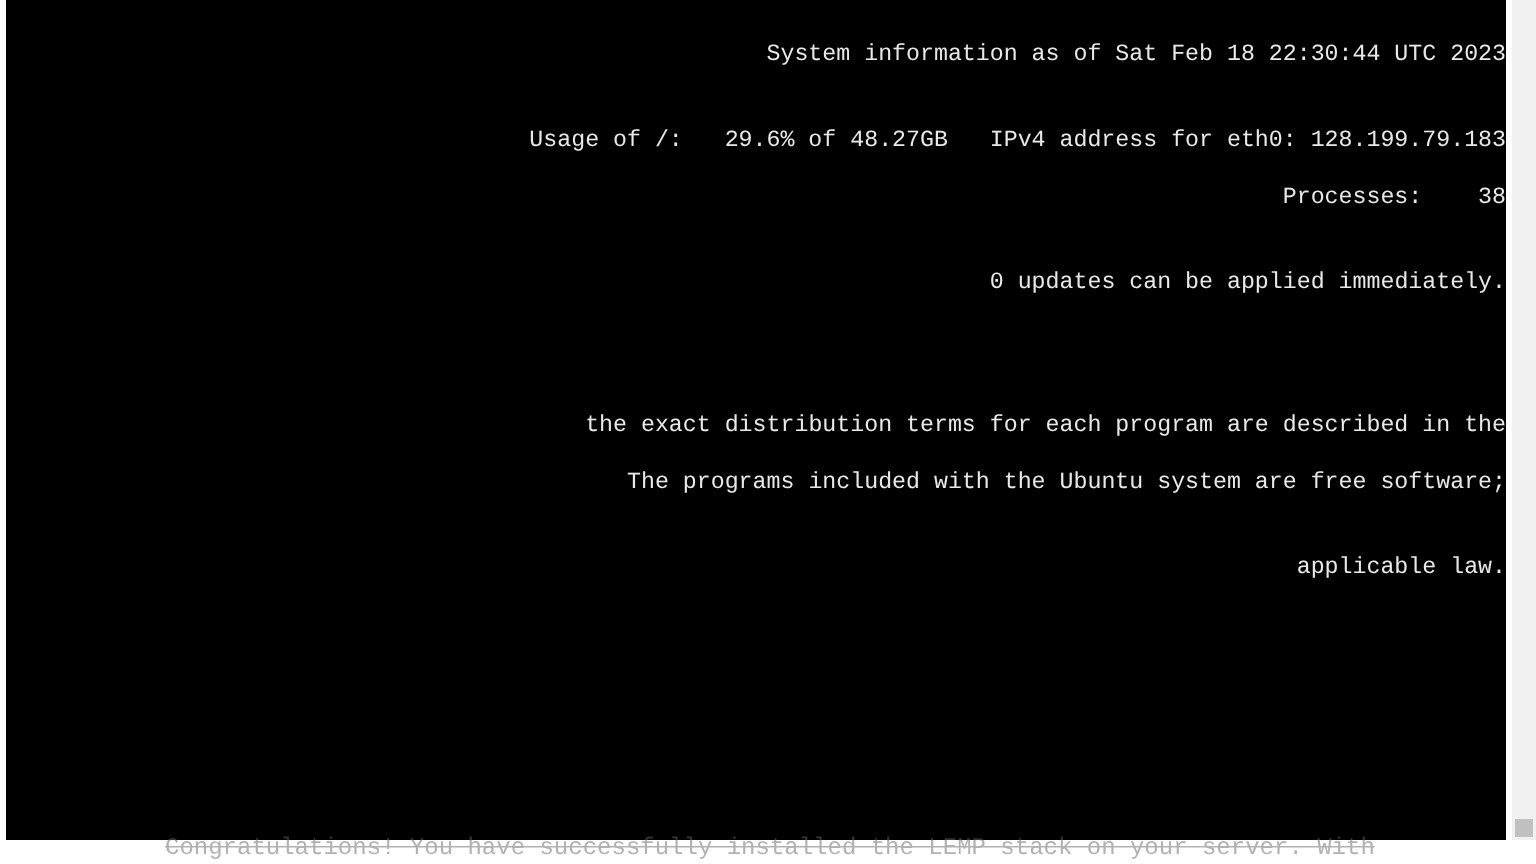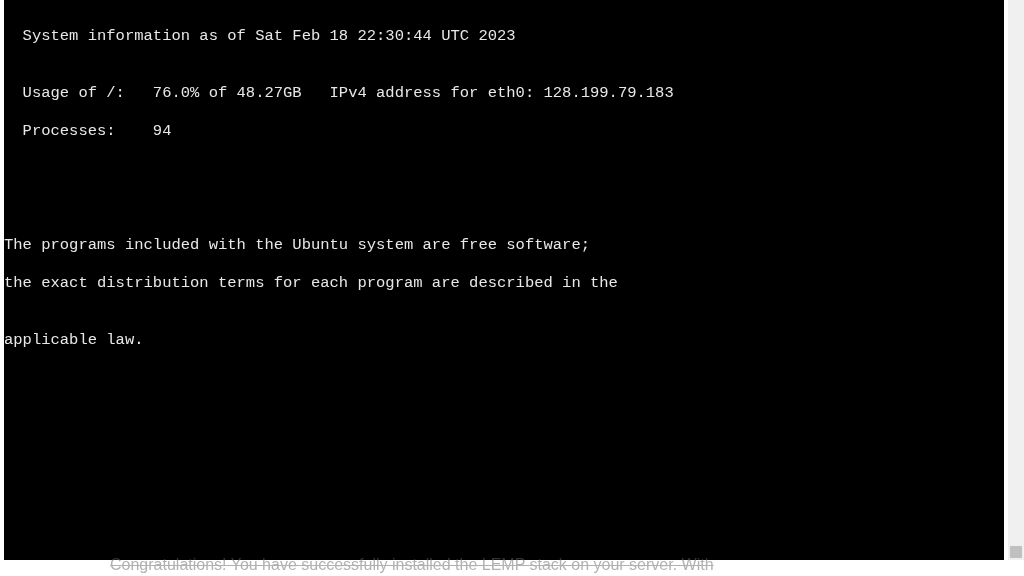--- a/index.html
+++ b/index.html
@@ -20,20 +20,21 @@
       color: #e8e8e8;
       width: 1000px;
       height: 560px;
       margin-left: 4px;
       padding: 8px 0 0 0;
       font-size: 15.5px;
       line-height: 19px;
       white-space: pre;
       overflow: hidden;
       position: relative;
+      text-align: right;
     }
     .terminal-line {
       padding: 0;
     }
     .page-right {
       position: absolute;
       right: 0;
       top: 0;
       width: 20px;
       height: 576px;
@@ -53,41 +54,42 @@
       bottom: 2px;
       width: 12px;
       height: 12px;
       background: #c0c0c0;
     }
     .footer-text {
       position: absolute;
       bottom: 2px;
       left: 110px;
       color: #666;
-      font-family: Liberation Sans, sans-serif;
+      font-family: Liberation Mono, monospace;
       font-size: 16px;
       text-decoration: line-through;
       opacity: 0.5;
       white-space: nowrap;
     }
   </style>
 </head>
 <body>
 
 <div class="terminal">
 <div class="terminal-line">  System information as of Sat Feb 18 22:30:44 UTC 2023</div>
 <div class="terminal-line"></div>
-<div class="terminal-line">  Usage of /:   76.0% of 48.27GB   IPv4 address for eth0: 128.199.79.183</div>
-<div class="terminal-line">  Processes:    94</div>
+<div class="terminal-line">  Usage of /:   29.6% of 48.27GB   IPv4 address for eth0: 128.199.79.183</div>
+<div class="terminal-line">  Processes:    38</div>
+<div class="terminal-line"></div>
+<div class="terminal-line">0 updates can be applied immediately.</div>
 <div class="terminal-line"></div>
 <div class="terminal-line"></div>
 <div class="terminal-line"></div>
-<div class="terminal-line"></div>
+<div class="terminal-line">the exact distribution terms for each program are described in the</div>
 <div class="terminal-line">The programs included with the Ubuntu system are free software;</div>
-<div class="terminal-line">the exact distribution terms for each program are described in the</div>
 <div class="terminal-line"></div>
 <div class="terminal-line">applicable law.</div>
 <div class="terminal-line"></div>
 
 </div>
 
 <div class="page-right">
   <div class="scrollbar-track">
     <div class="scrollbar-thumb"></div>
   </div>

